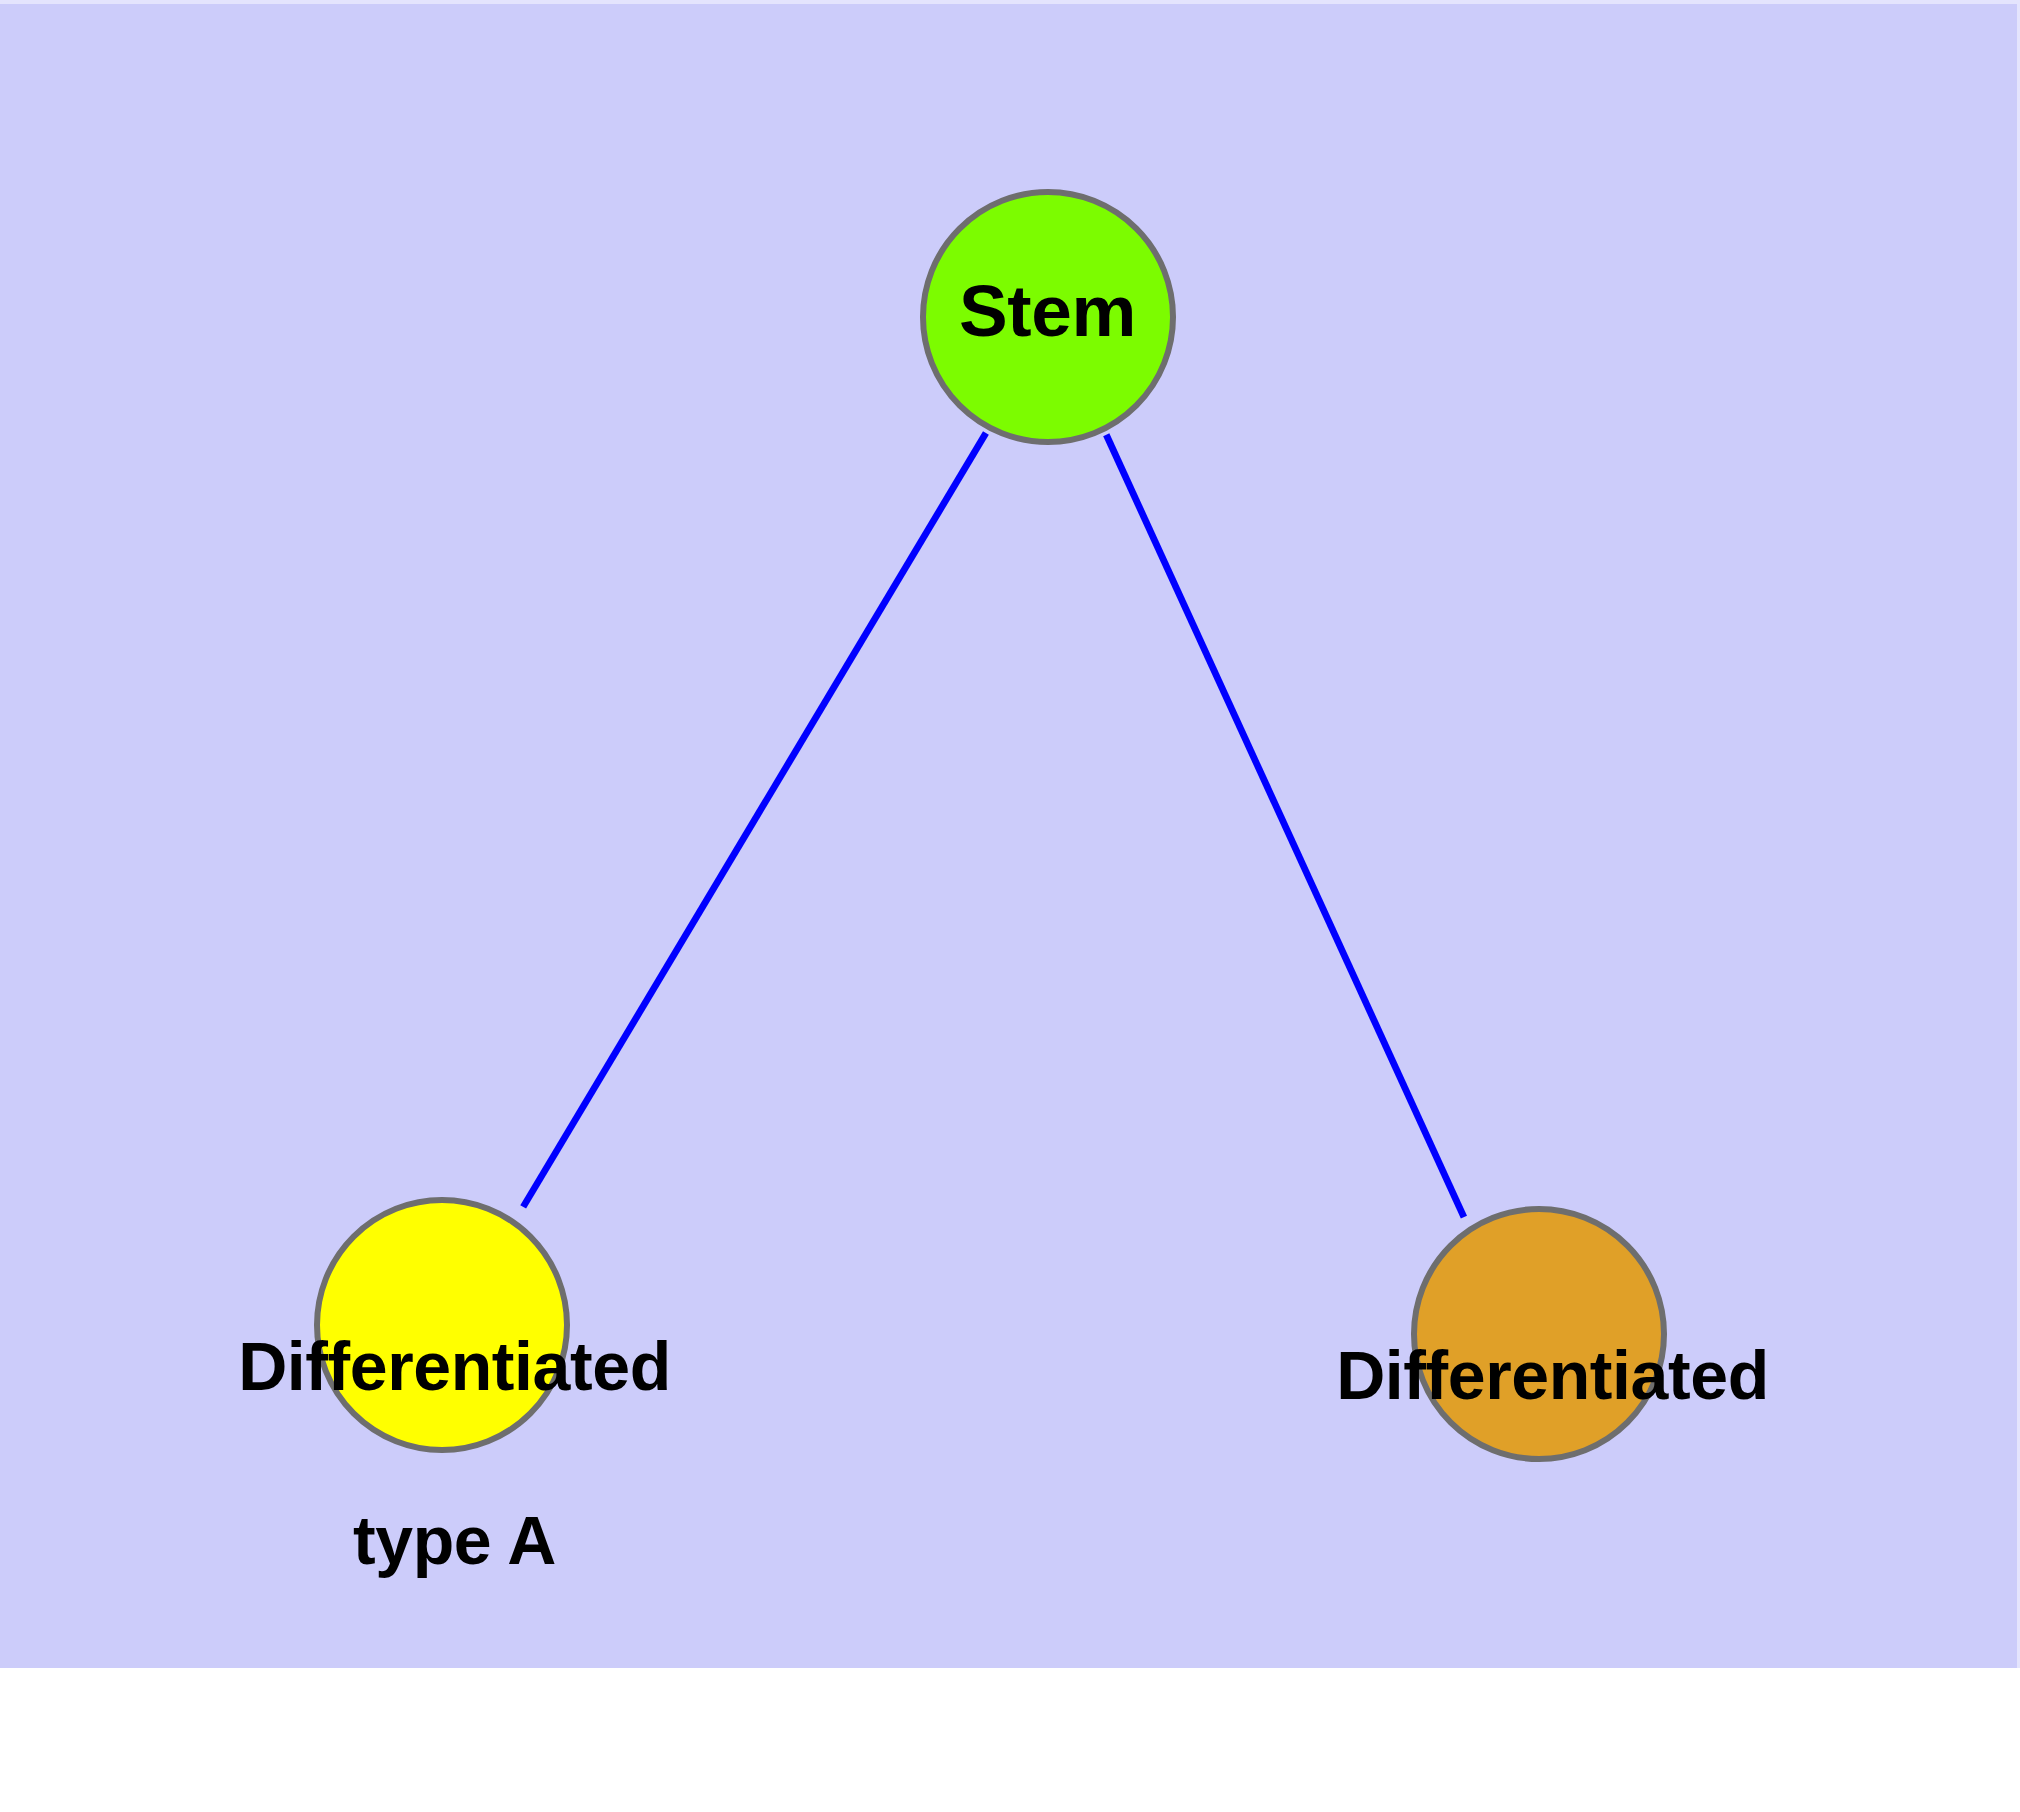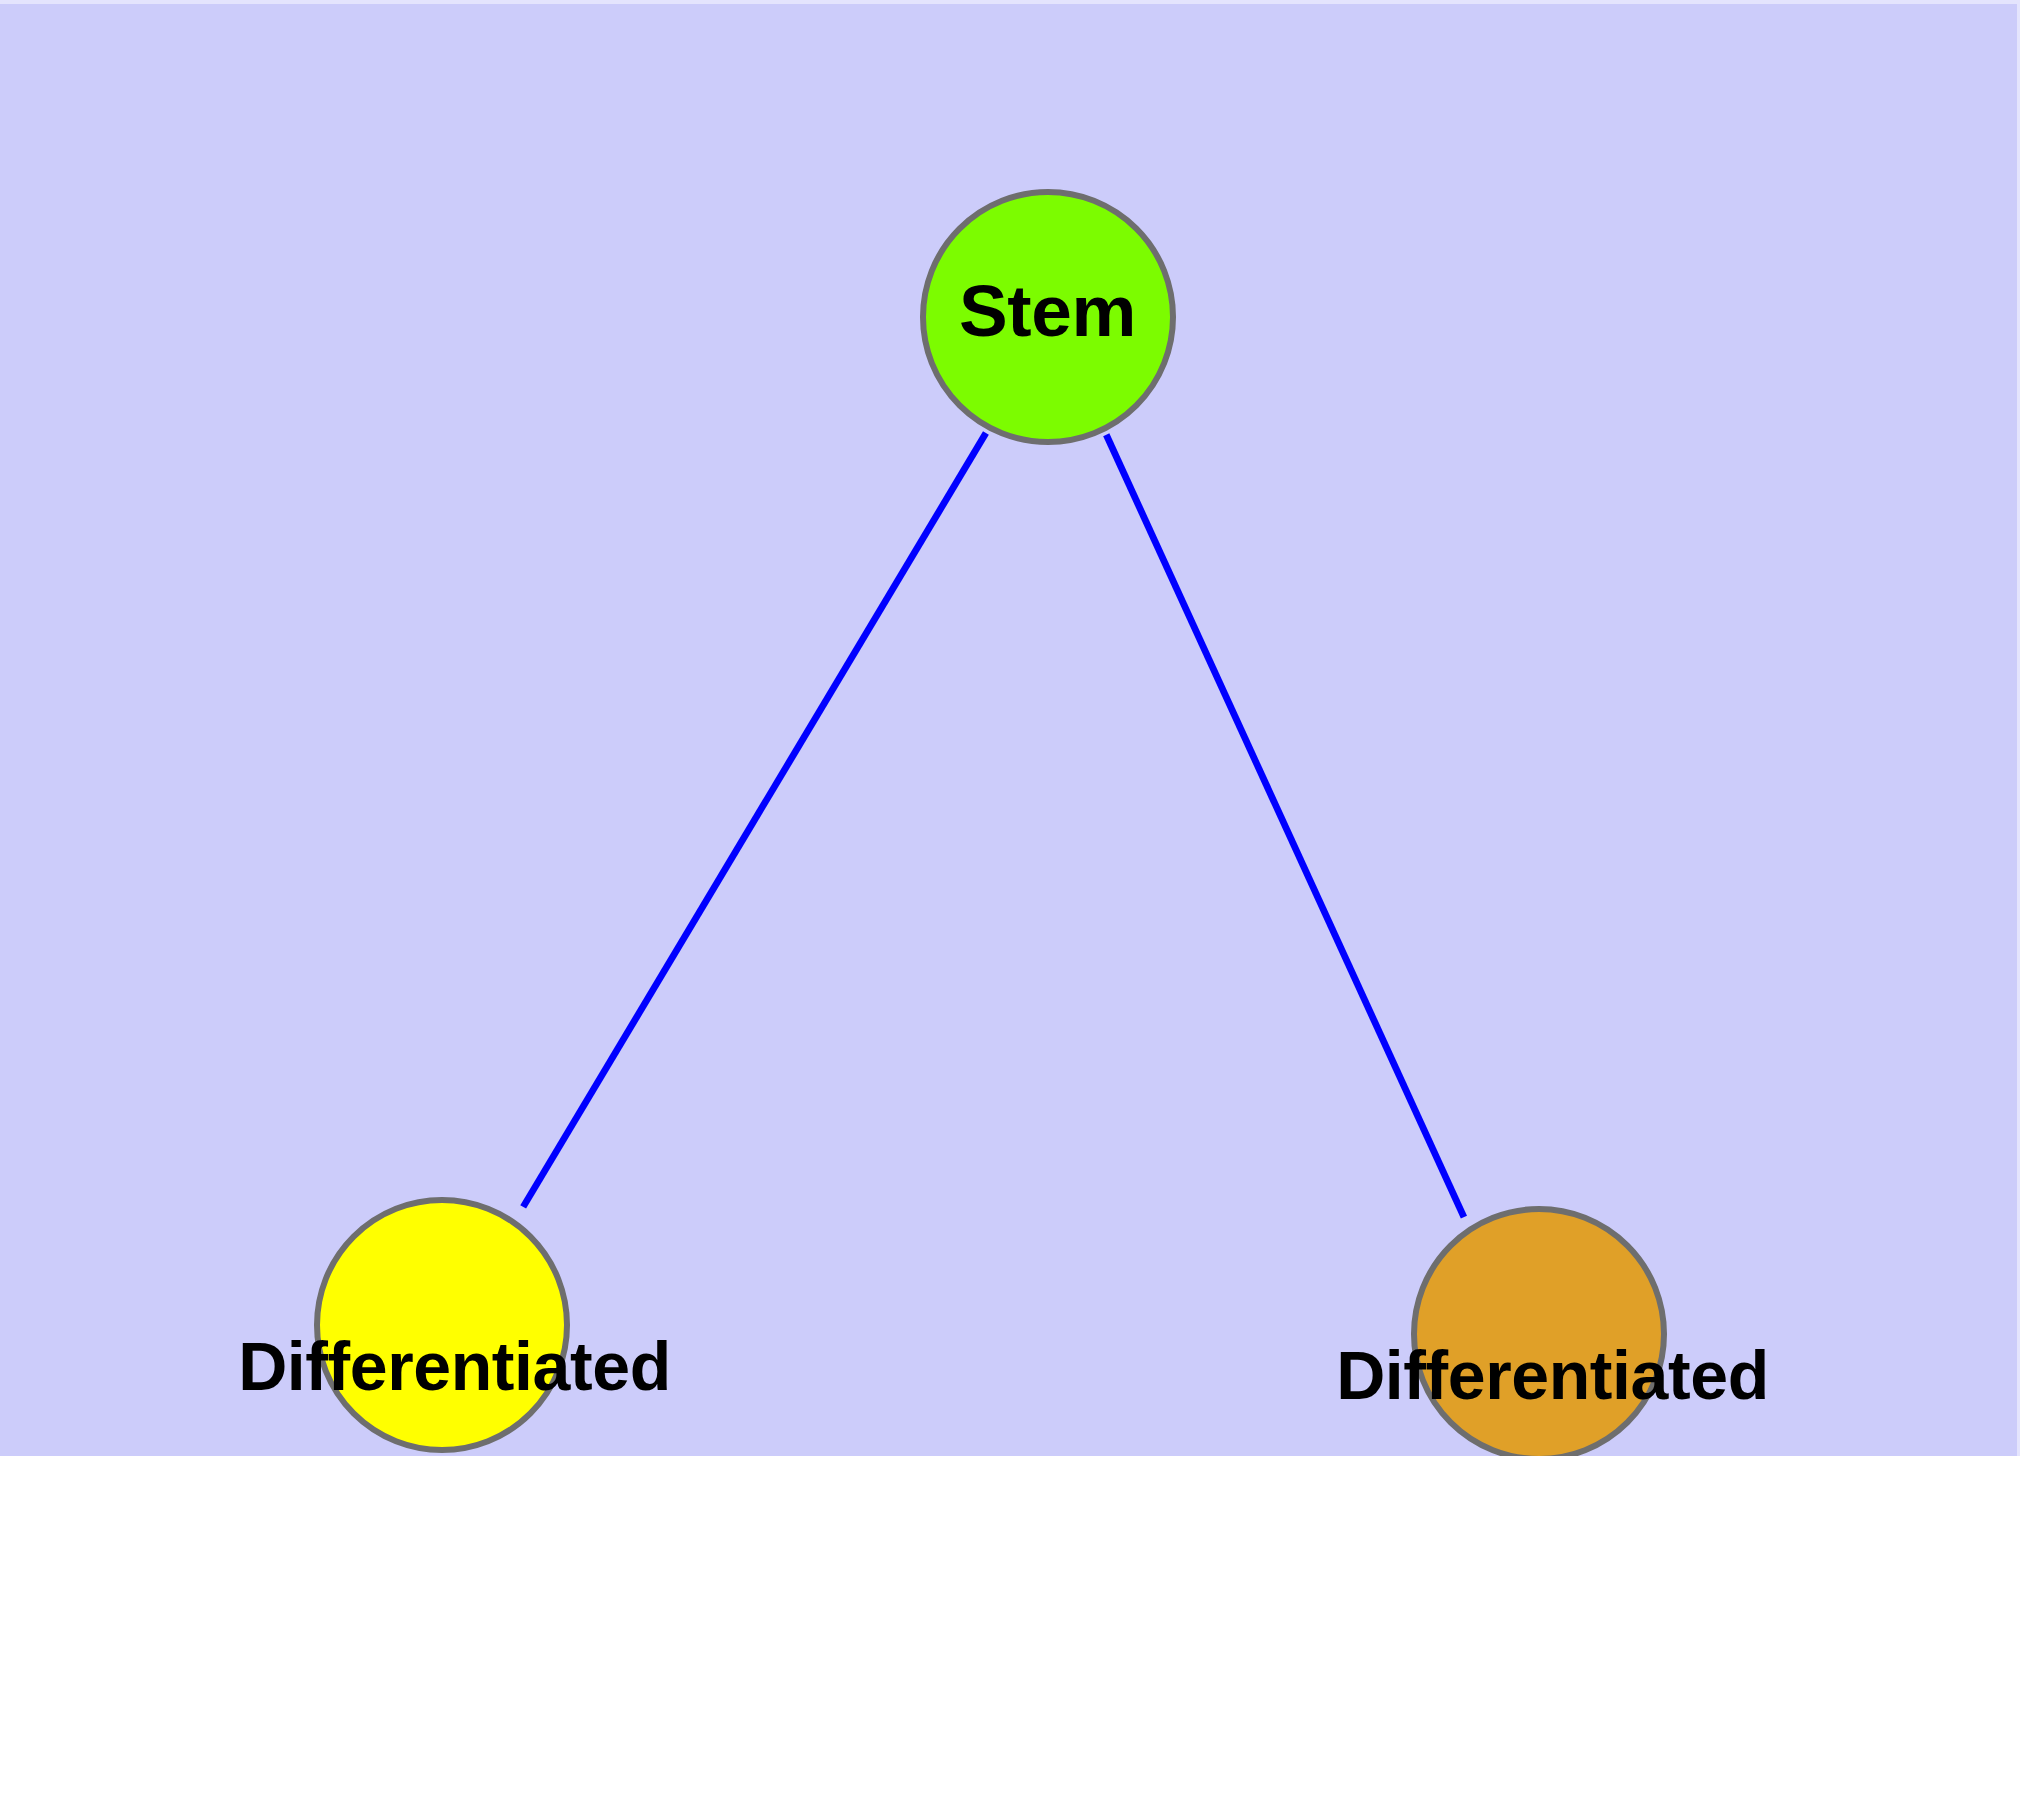--- a/index.html
+++ b/index.html
@@ -4,21 +4,21 @@
 <title>Cell differentiation graph</title>
 <style>
   html, body {
     margin: 0;
     padding: 0;
     background: #ffffff;
   }
   #canvas {
     position: relative;
     width: 2021px;
-    height: 1456px;
+    height: 1668px;
     background: #ccccfa;
     overflow: hidden;
     font-family: "Liberation Sans", "DejaVu Sans", sans-serif;
   }
   
   #canvas::before {
     content: "";
     position: absolute;
     left: 0; top: 0; right: 0;
     height: 4.2px;
@@ -77,20 +77,21 @@
     <line x1="1163" y1="511" x2="617" y2="1424" stroke="#0000ff" stroke-width="8" stroke-linecap="butt"></line>
     <line x1="1305" y1="513" x2="1727" y2="1436" stroke="#0000ff" stroke-width="8" stroke-linecap="butt"></line>
   </svg>
 
   <div class="node" style="left:920px; top:189px; width:256px; height:256px; background:#7cfc00;"></div>
   <div class="node-label label-stem" style="left:793px; top:264px; width:509px;">Stem</div>
 
   <div class="node" style="left:314px; top:1197px; width:256px; height:256px; background:#ffff00;"></div>
   <div class="node-label label-type-a" style="left:-91px; top:1236px; width:1017px;">
     <span>Differentiated</span><br>
+    <span>type A</span>
   </div>
 
   <div class="node" style="left:1411px; top:1206px; width:256px; height:256px; background:#e0a028;"></div>
   <div class="node-label label-type-b" style="left:1007px; top:1245px; width:1017px;">
     <span>Differentiated</span><br>
   </div>
 
 </div>
 
 

